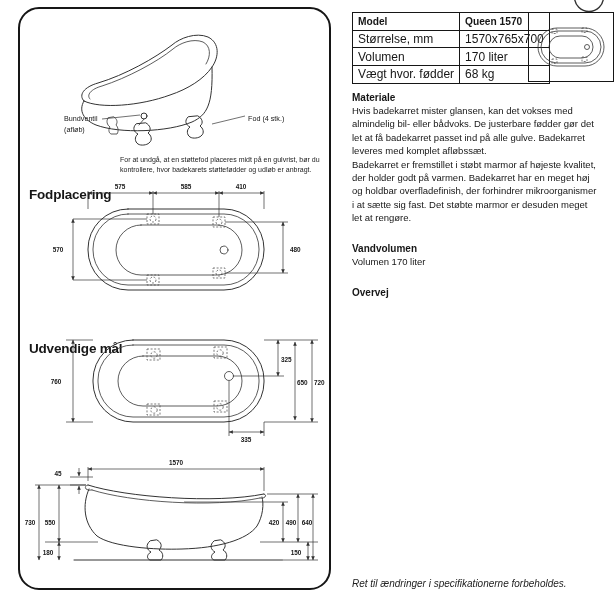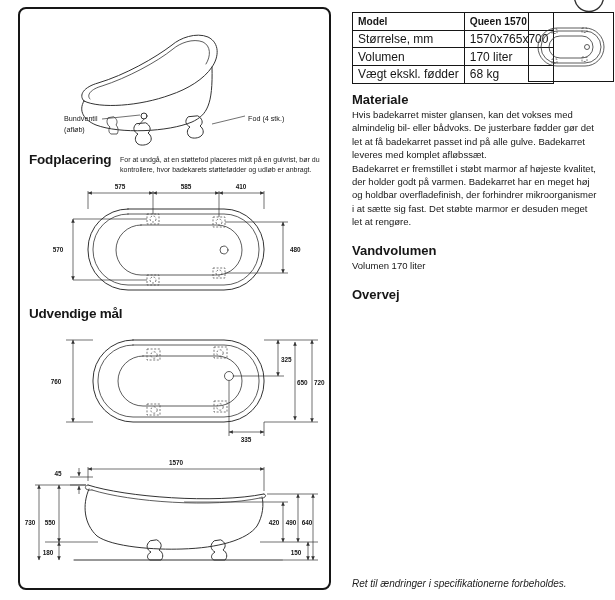--- a/index.html
+++ b/index.html
@@ -1,42 +1,42 @@
 <!DOCTYPE html>
 <html><head>
 <meta charset="utf-8">
 <style>
   html,body { margin:0; padding:0; background:#fff; }
   .page { position:relative; width:615px; height:600px; background:#ffffff; overflow:hidden;
           font-family:"Liberation Sans", sans-serif; color:#161616; }
   
   .panel { position:absolute; left:18px; top:7px; width:309px; height:579px;
-           border:2.2px solid #161616; border-radius:8px; }
+           border:2.2px solid #161616; border-radius:21px; }
   .panel .fig { position:absolute; left:0; }
-  .h-big { position:absolute; font-size:13.5px; font-weight:bold; letter-spacing:-0.2px; }
+  .h-big { position:absolute; font-size:13.5px; font-weight:bold; letter-spacing:-0.2px;margin-top:35px; }
   .note  { position:absolute; font-size:7px; line-height:9.6px; color:#222; }
   svg text { font-family:"Liberation Sans", sans-serif; fill:#161616; }
   .dim   { font-size:6.4px; font-weight:bold; }
   .lbl   { font-size:7.2px; }
   .ln    { stroke:#333; stroke-width:1; fill:none; stroke-linecap:round; stroke-linejoin:round; }
   .ln2   { stroke:#333; stroke-width:0.8; fill:none; }
   .dl    { stroke:#333; stroke-width:0.7; fill:none; }
   .dash  { stroke:#444; stroke-width:0.7; fill:none; stroke-dasharray:2 1.6; }
   
   .spec-table { position:absolute; left:352px; top:12px; border-collapse:collapse; }
   .spec-table td { border:1.3px solid #161616; font-size:12px; padding:1px 5px; height:14.7px;
                    white-space:nowrap; }
   .spec-table td.c1 { width:84px; }
   .spec-table td.c2 { width:76px; }
   .spec-table tr.hd td { font-weight:bold; font-size:10.2px; }
   .minibox { position:absolute; left:528px; top:12px; width:84px; height:68px;
              border:1.4px solid #161616; }
   .badge { position:absolute; left:572px; top:0; }
   .sec { position:absolute; left:352px; width:248px; }
-  .sec-title { font-size:13px; font-weight:bold; margin:0 0 1px 0; }
+  .sec-title { font-size:10px; font-weight:bold; margin:0 0 1px 0; }
   .sec-body  { font-size:9.5px; line-height:13.4px; margin:0; }
   .footer-note { position:absolute; left:352px; top:578px; font-size:10px; font-style:italic; color:#222; }
 </style>
 </head>
 <body>
 
 <div class="page">
 
   <svg width="0" height="0" style="position:absolute">
     <defs>
@@ -205,21 +205,21 @@
       </tr>
       <tr>
         <td class="c1">Størrelse, mm</td>
         <td class="c2">1570x765x700</td>
       </tr>
       <tr>
         <td class="c1">Volumen</td>
         <td class="c2">170 liter</td>
       </tr>
       <tr>
-        <td class="c1">Vægt ekskl. fødder</td>
+        <td class="c1">Vægt hvor. fødder</td>
         <td class="c2">68 kg</td>
       </tr>
     </tbody>
   </table>
 
   <div class="minibox">
     <svg width="84" height="68" viewBox="0 0 84 68">
       <rect class="ln2" x="9" y="15" width="66" height="38" rx="19"></rect>
       <rect class="ln2" x="12" y="18" width="60" height="32" rx="16"></rect>
       <rect class="ln2" x="20" y="23" width="44" height="22" rx="11"></rect>

